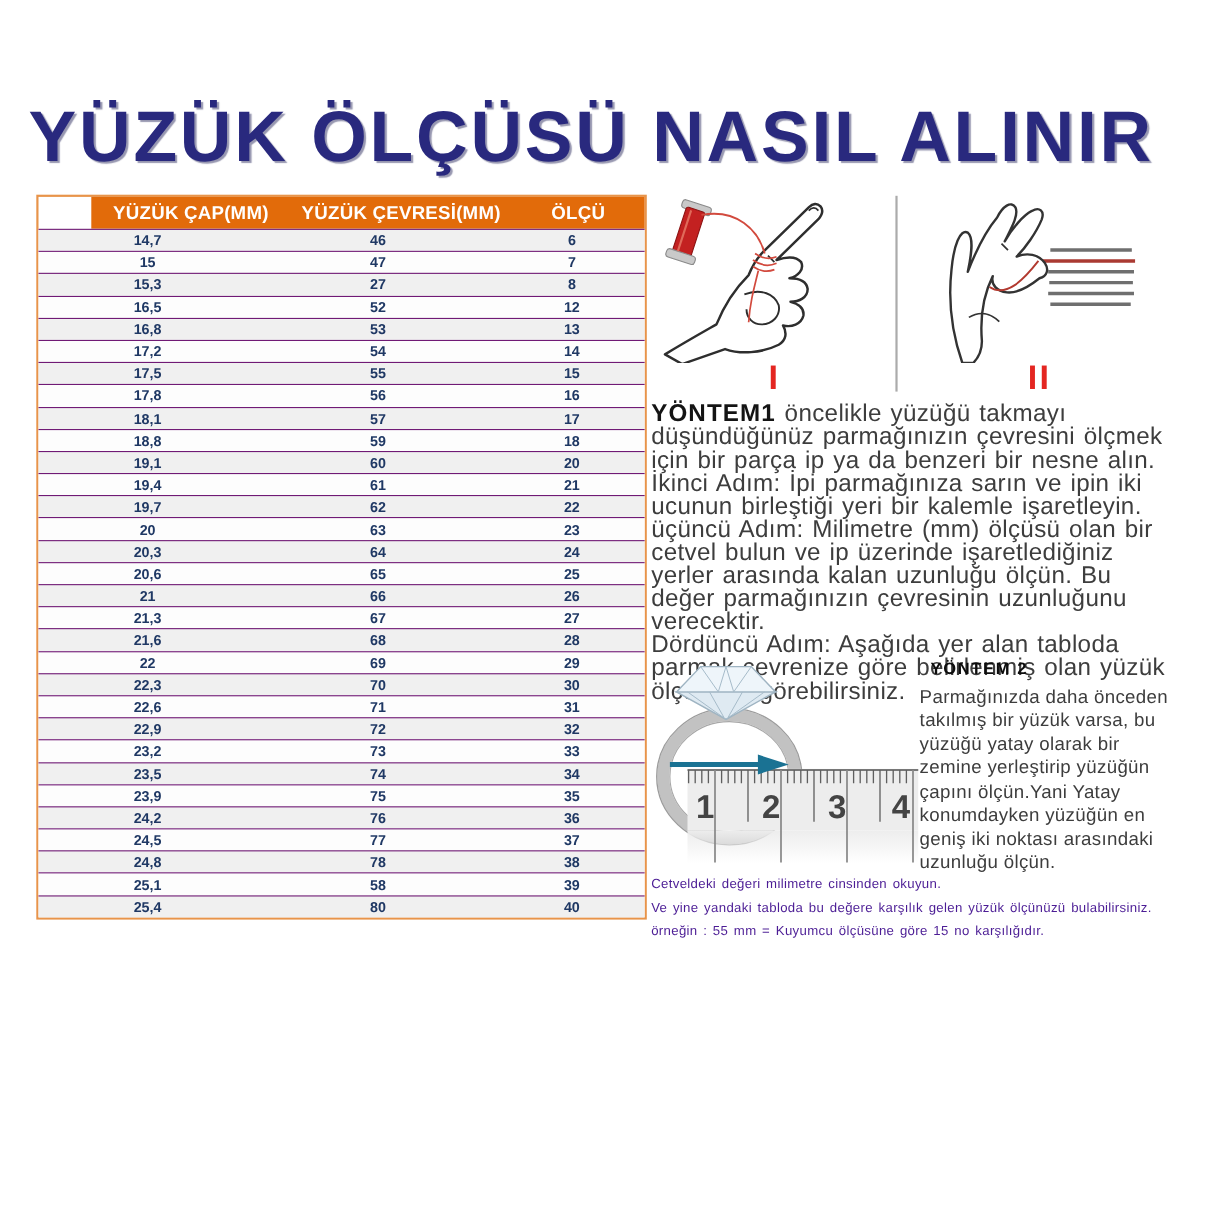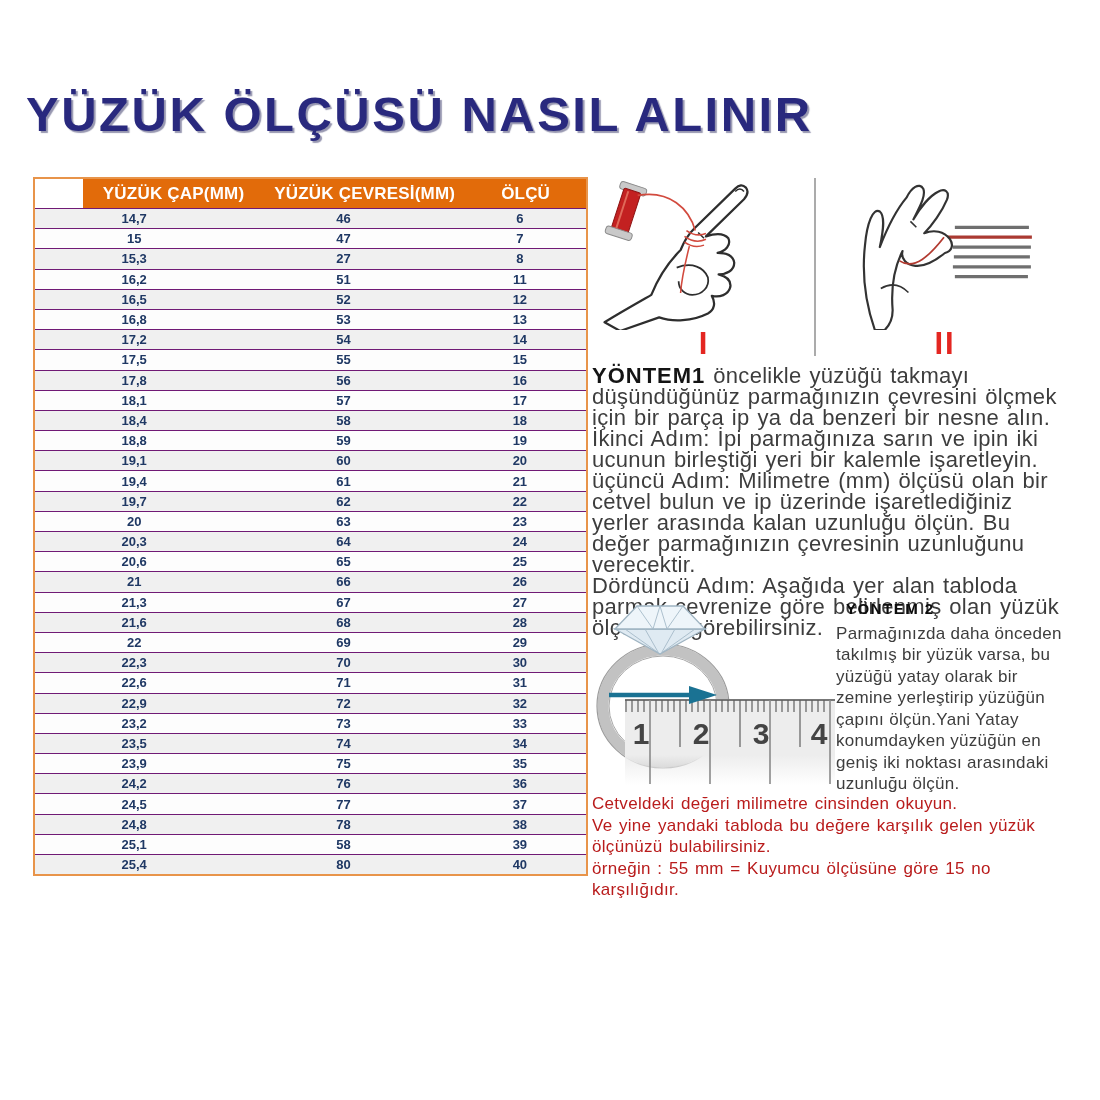--- a/index.html
+++ b/index.html
@@ -3,21 +3,21 @@
 <meta charset="utf-8">
 <style>
   html,body{margin:0;padding:0;background:#ffffff;}
   .page{
     position:relative;width:1100px;height:1100px;background:#ffffff;overflow:hidden;
     font-family:"Liberation Sans","DejaVu Sans",sans-serif;
   }
   
   .title{
     position:absolute;left:26px;top:86px;margin:0;
-    font-size:49px;font-weight:700;letter-spacing:2.5px;white-space:nowrap;
+    font-size:65px;font-weight:700;letter-spacing:2.5px;white-space:nowrap;
     color:#29297E;text-shadow:2px 2px 1px rgba(25,25,80,.45);
   }
   
   .size-table{
     position:absolute;left:33px;top:177px;width:555px;box-sizing:border-box;
     border:2px solid #E8944A;background:#fff;
   }
   .thead{
     height:29px;background:#E26B0A;display:grid;grid-template-columns:36% 40% 24%;
     align-items:center;
@@ -51,21 +51,21 @@
   .m1-label{font-weight:700;color:#141414;letter-spacing:1px;}
   .pre{white-space:pre-line;}
   .method2-fig{position:absolute;left:595px;top:597px;width:240px;height:196px;}
   .method2-text{
     position:absolute;left:836px;top:598px;width:236px;
     font-size:17px;line-height:21.5px;color:#3d3d3d;letter-spacing:0.3px;
   }
   .m2-title{font-weight:700;font-size:15px;color:#0d0d0d;letter-spacing:1.5px;margin:0 0 3px 10px;}
   .footer-text{
     position:absolute;left:592px;top:793px;width:492px;
-    font-size:17px;line-height:21.5px;color:#b91c1c;letter-spacing:0.3px;word-spacing:1.5px;
+    font-size:12px;line-height:21.5px;color:#4c1d95;letter-spacing:0.3px;word-spacing:1.5px;
   }
 </style>
 </head>
 <body>
 
 <div class="page">
 
   <h1 class="title">YÜZÜK ÖLÇÜSÜ NASIL ALINIR</h1>
 
   <div class="size-table">
@@ -84,25 +84,20 @@
           <div class="tcell">15</div>
           <div class="tcell">47</div>
           <div class="tcell">7</div>
         </div>
         <div class="trow">
           <div class="tcell">15,3</div>
           <div class="tcell">27</div>
           <div class="tcell">8</div>
         </div>
         <div class="trow">
-          <div class="tcell">16,2</div>
-          <div class="tcell">51</div>
-          <div class="tcell">11</div>
-        </div>
-        <div class="trow">
           <div class="tcell">16,5</div>
           <div class="tcell">52</div>
           <div class="tcell">12</div>
         </div>
         <div class="trow">
           <div class="tcell">16,8</div>
           <div class="tcell">53</div>
           <div class="tcell">13</div>
         </div>
         <div class="trow">
@@ -119,28 +114,23 @@
           <div class="tcell">17,8</div>
           <div class="tcell">56</div>
           <div class="tcell">16</div>
         </div>
         <div class="trow">
           <div class="tcell">18,1</div>
           <div class="tcell">57</div>
           <div class="tcell">17</div>
         </div>
         <div class="trow">
-          <div class="tcell">18,4</div>
-          <div class="tcell">58</div>
-          <div class="tcell">18</div>
-        </div>
-        <div class="trow">
           <div class="tcell">18,8</div>
           <div class="tcell">59</div>
-          <div class="tcell">19</div>
+          <div class="tcell">18</div>
         </div>
         <div class="trow">
           <div class="tcell">19,1</div>
           <div class="tcell">60</div>
           <div class="tcell">20</div>
         </div>
         <div class="trow">
           <div class="tcell">19,4</div>
           <div class="tcell">61</div>
           <div class="tcell">21</div>

